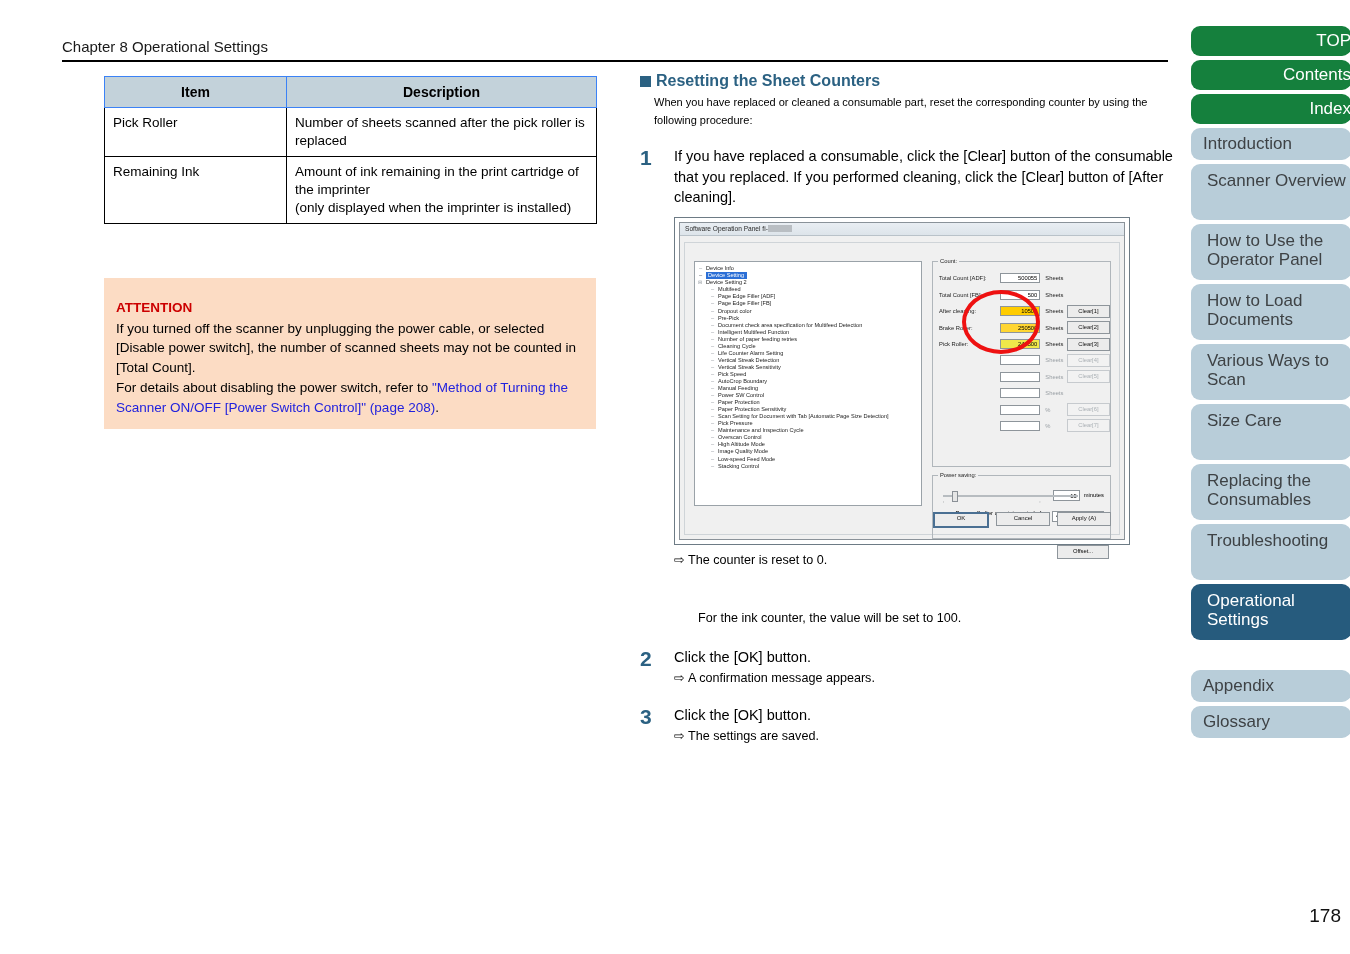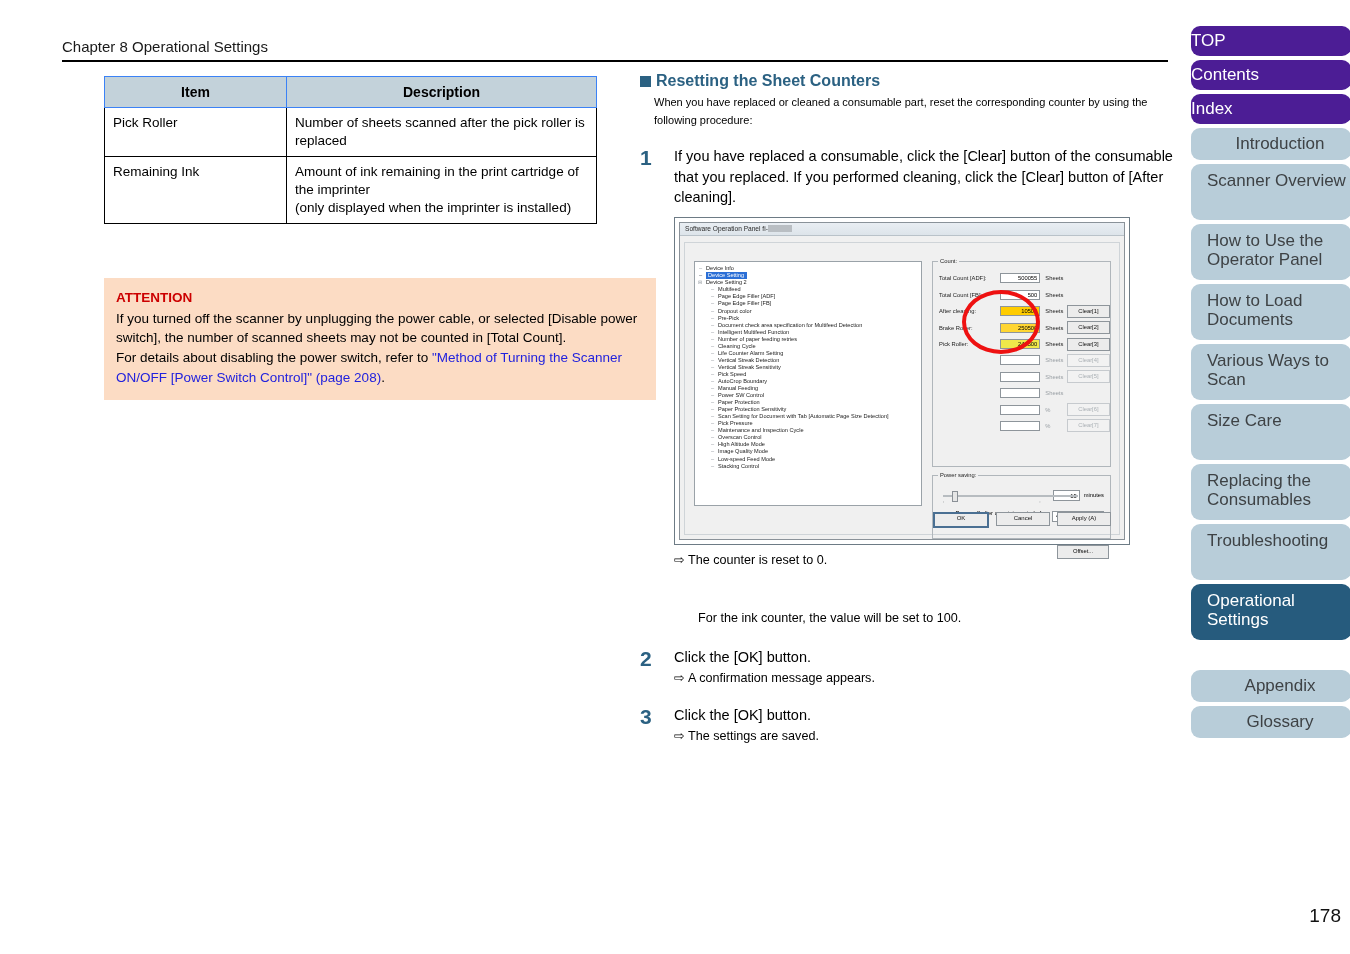--- a/index.html
+++ b/index.html
@@ -35,23 +35,23 @@
     padding:7px 4px;
   }
   table.spec td{
     border:1px solid #000;padding:6px 8px;vertical-align:top;
     line-height:1.34;font-size:13.5px;
   }
   table.spec col.c1{width:182px;}
   table.spec col.c2{width:310px;}
 
   .attention{
-    position:absolute;left:104px;top:278px;width:552px;
+    position:absolute;left:104px;top:278px;width:492px;
     background:#fcdcc4;
-    padding:10px 12px 12px 12px;
+    padding:20px 12px 12px 12px;
     box-sizing:border-box;
     font-size:13.5px;line-height:1.46;
   }
   .attention .att-title{color:#cc0000;font-weight:bold;font-size:13.5px;margin-bottom:1px;}
   .attention a.link{color:#2222dd;text-decoration:none;}
 
   
   .right-col{position:absolute;left:640px;top:72px;width:540px;}
 
   .sec-head{
@@ -159,29 +159,29 @@
   .redcircle{
     position:absolute;left:287px;top:72px;width:70px;height:56px;
     border:4px solid #ee1111;border-radius:50%;
     pointer-events:none;
   }
 
   
   .sidebar{position:absolute;left:1191px;top:26px;width:160px;}
   .nav{
     width:160px;margin-bottom:4px;border-radius:9px;
-    font-size:17px;color:#ffffff;background:#4c1d95;
-    text-align:left;padding:5px 0 6px 0;box-sizing:border-box;
+    font-size:17px;color:#ffffff;background:#15803d;
+    text-align:right;padding:5px 0 6px 0;box-sizing:border-box;
     line-height:1.12;
   }
   .nav.blue{
     background:#b8cdd9;color:#3e4245;text-align:left;padding:7px 0 8px 16px;
   }
   .nav.blue.one{padding:6px 0 7px 16px;}
-  .nav.blue.center{text-align:center;padding-left:18px;}
+  .nav.blue.center{text-align:left;padding-left:12px;}
   .nav.active{background:#265b7d;color:#ffffff;}
   .nav.tall{min-height:56px;}
   .sb-gap{height:26px;}
   .page-no{
     position:absolute;left:1191px;top:905px;width:150px;text-align:right;
     font-size:19px;color:#111;
   }
 </style>
 </head>
 <body>

